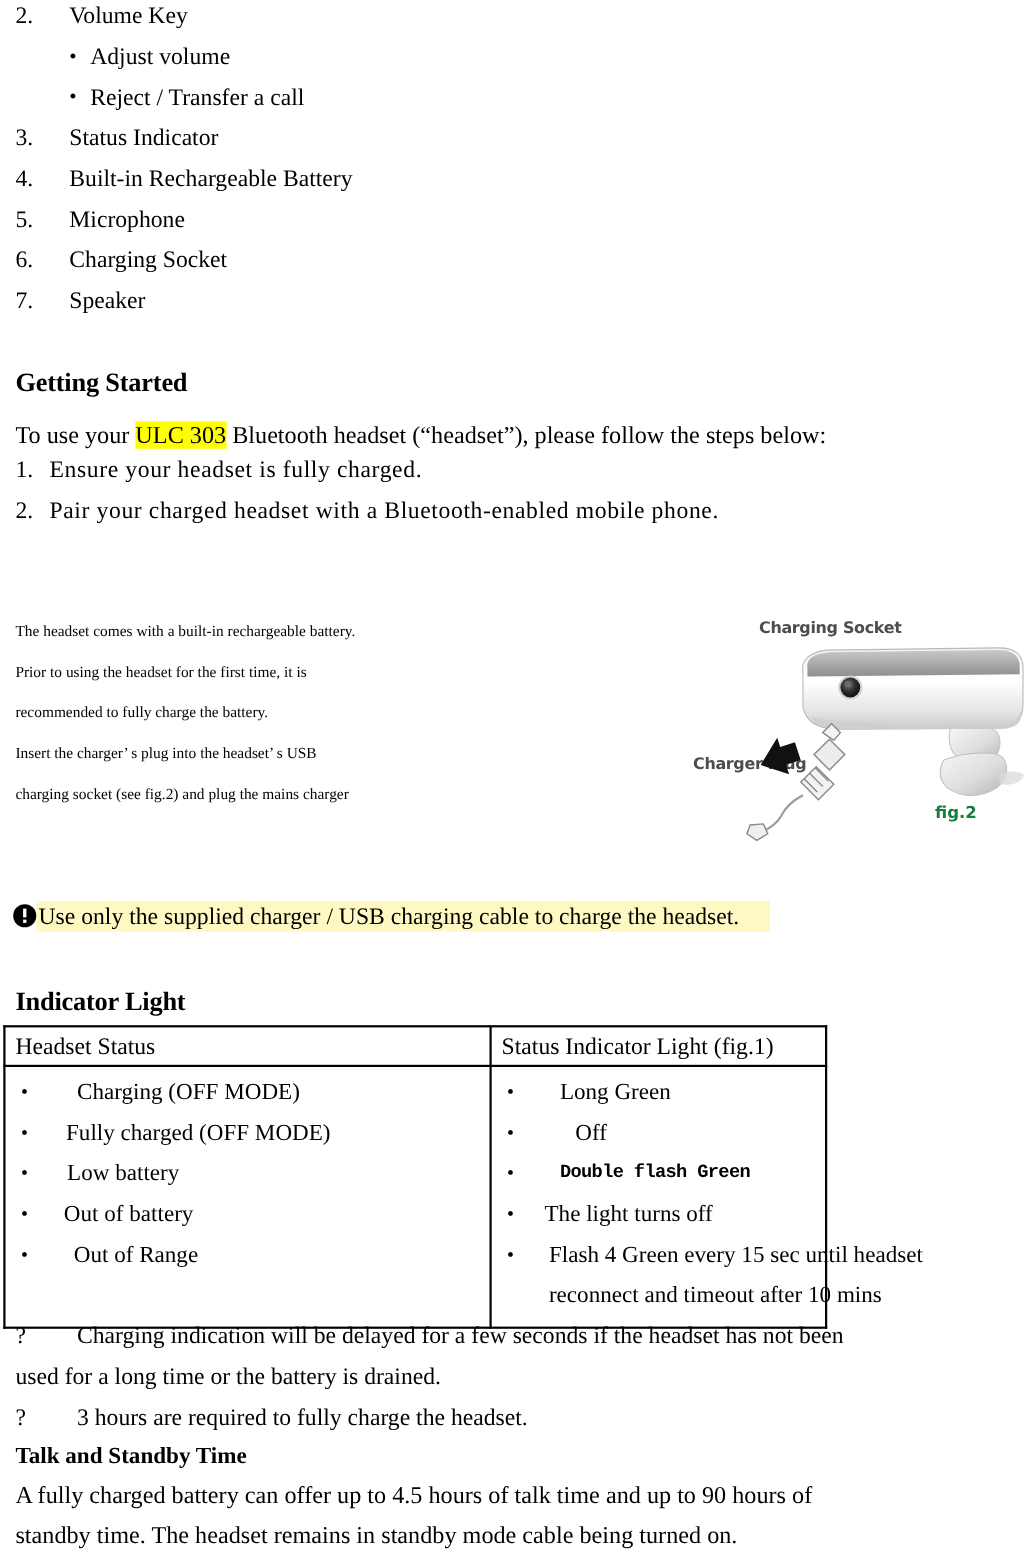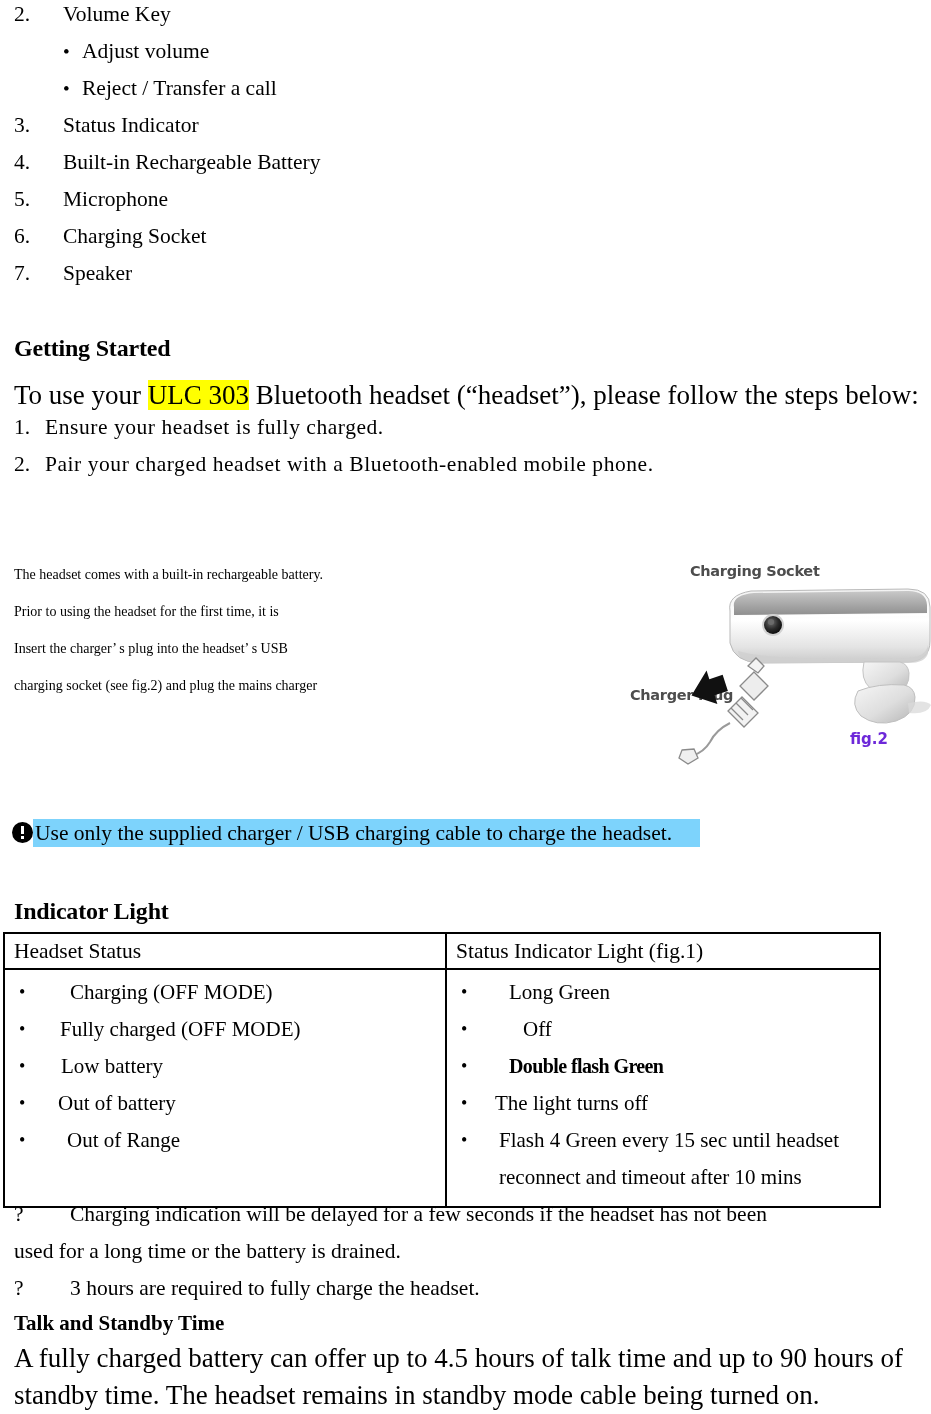--- a/index.html
+++ b/index.html
@@ -18,21 +18,21 @@
   .page {
     position: relative;
     width: 931px;
     height: 1414px;
   }
 
   
   .abs { position: absolute; }
 
   .body-text {
-    font-size: 27px;
+    font-size: 22px;
     line-height: 37px;
     white-space: nowrap;
   }
   .heading {
     font-weight: bold;
     font-size: 24px;
     line-height: 30px;
     white-space: nowrap;
     letter-spacing: -0.2px;
   }
@@ -122,21 +122,21 @@
     font-weight: bold;
     color: #4d4d4d;
     letter-spacing: -0.3px;
     white-space: nowrap;
   }
   .fig-caption {
     position: absolute;
     font-family: "DejaVu Sans", sans-serif;
     font-size: 15px;
     font-weight: bold;
-    color: #6d28d9;
+    color: #15803d;
     white-space: nowrap;
   }
 
   
   .warnline {
     position: absolute;
     left: 12px;
     top: 818px;
     height: 34px;
     white-space: nowrap;
@@ -163,32 +163,32 @@
   .warn-icon::after {
     content: "";
     position: absolute;
     left: 9px;
     top: 14px;
     width: 3px;
     height: 3px;
     background: #ffffff;
   }
   .warn-text {
-    background: #7dd3fc;
+    background: #fef9c3;
     font-size: 21.5px;
     line-height: 30px;
     padding: 2px 28px 2px 2px;
   }
 
   
   .tbl {
     position: absolute;
     left: 3px;
     top: 932px;
-    width: 878px;
+    width: 749px;
     border-collapse: collapse;
     table-layout: fixed;
   }
   .tbl td {
     border: 2px solid #000000;
     vertical-align: top;
     padding: 0;
   }
   .tbl .col-left { width: 440px; }
   .tbl .hdr-cell {
@@ -212,23 +212,23 @@
     left: 14px;
     font-size: 18px;
   }
   .cell-row .ctxt {
     position: absolute;
     top: 0;
   }
   .cell-row.wrapped { height: 74px; }
   .cell-row.wrapped .ctxt { line-height: 37px; white-space: normal; width: 420px; }
   .sans-bold {
-    font-family: Liberation Serif, serif;
+    font-family: Liberation Mono, monospace;
     font-weight: bold;
-    font-size: 20px;
+    font-size: 17px;
     letter-spacing: -0.6px;
   }
 
   
   .note {
     position: absolute;
     font-size: 21.5px;
     line-height: 37px;
     white-space: nowrap;
   }
@@ -289,20 +289,21 @@
     <div class="steprow">
       <span class="num">2.</span>
       <span class="txt">Pair your charged headset with a Bluetooth-enabled mobile phone.</span>
     </div>
   </div>
 
 
   <div class="charging-para">
     <div>The headset comes with a built-in rechargeable battery.</div>
     <div>Prior to using the headset for the first time, it is</div>
+    <div>recommended to fully charge the battery.</div>
     <div>Insert the charger’ s plug into the headset’ s USB</div>
     <div>charging socket (see fig.2) and plug the mains charger</div>
   </div>
 
   <div class="figure">
     <div class="fig-label" style="left:112px; top:18px;">Charging Socket</div>
     <div class="fig-label" style="left:10px; top:142px;margin-left:42px;">Charger Plug</div>
     <div class="fig-caption" style="left:272px; top:185px;">fig.2</div>
 
     <svg width="353" height="240" viewBox="0 0 353 240" style="position:absolute; left:0; top:0;">

